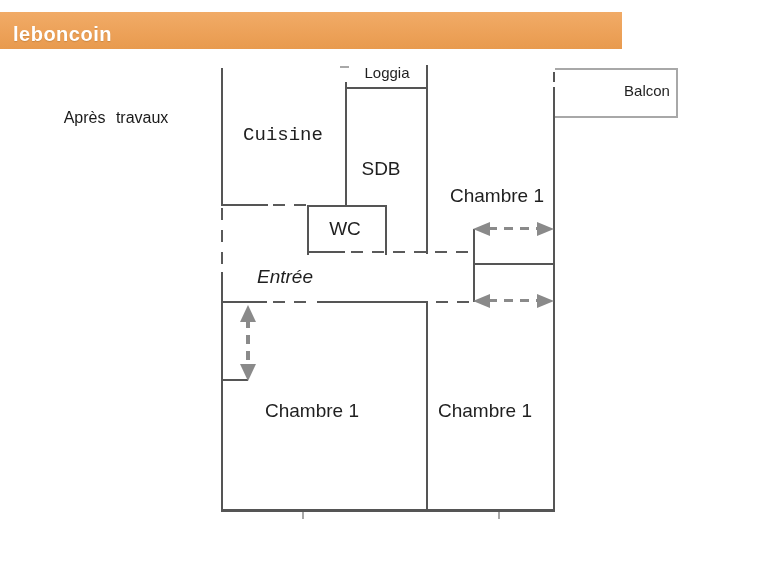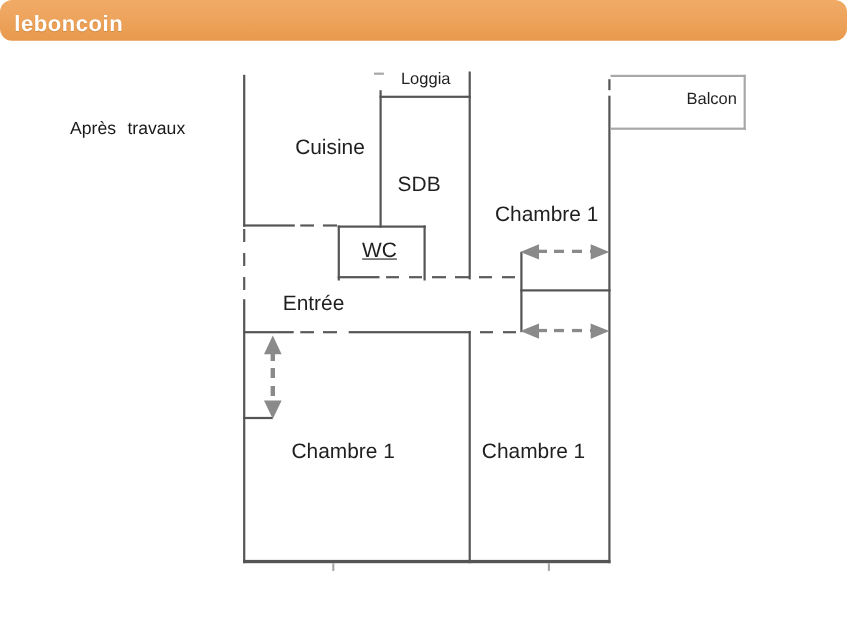--- a/index.html
+++ b/index.html
@@ -1,21 +1,21 @@
 <!DOCTYPE html>
 <html><head>
 <meta charset="utf-8">
 <style>
   html,body{margin:0;padding:0;background:#ffffff;}
   #screen{position:relative;width:779px;height:584px;background:#ffffff;overflow:hidden;
           font-family:"Liberation Sans",sans-serif;}
 
   
-  #topbar{position:absolute;left:0;top:0;width:770px;height:37px;
-          background:linear-gradient(180deg,#f1ab67 0%,#eca158 60%,#e89a4e 100%);border-radius:11px;}
+  #topbar{position:absolute;left:0;top:12px;width:622px;height:37px;
+          background:linear-gradient(180deg,#f1ab67 0%,#eca158 60%,#e89a4e 100%);}
   #logo{position:absolute;left:13px;top:11px;color:#ffffff;font-size:20px;font-weight:bold;
         letter-spacing:0.5px;text-shadow:0 1px 1px rgba(120,70,10,0.25);}
 
   
   .caption{position:absolute;transform:translate(-50%,-50%);font-size:16px;color:#1a1a1a;
            word-spacing:6px;white-space:nowrap;}
 
   
   .lbl{position:absolute;transform:translate(-50%,-50%);font-size:19px;color:#1f1f1f;
        white-space:nowrap;}
@@ -112,24 +112,24 @@
       <div class="headL"></div>
       <div class="shaft"></div>
       <div class="headR"></div>
     </div>
     <div class="arrowV" style="left:240px;top:305px;">
       <div class="headT"></div>
       <div class="shaft"></div>
       <div class="headB"></div>
     </div>
 
-    <div class="lbl" style="left:300px;top:135px;">Cuisine</div>
+    <div class="lbl" style="left:283px;top:135px;font-family:Liberation Mono, monospace;">Cuisine</div>
     <div class="lbl sm" style="left:387px;top:72px;text-align:center;">Loggia</div>
     <div class="lbl" style="left:381px;top:169px;">SDB</div>
-    <div class="lbl" style="left:345px;top:229px;text-decoration:underline;">WC</div>
-    <div class="lbl" style="left:285px;top:277px;">Entrée</div>
+    <div class="lbl" style="left:345px;top:229px;">WC</div>
+    <div class="lbl" style="left:285px;top:277px;font-style:italic;">Entrée</div>
     <div class="lbl" style="left:497px;top:148px;margin-top:48px;">Chambre 1</div>
     <div class="lbl" style="left:485px;top:411px;">Chambre 1</div>
     <div class="lbl" style="left:312px;top:411px;">Chambre 1</div>
     <div class="lbl sm" style="left:619px;top:90px;margin-left:28px;">Balcon</div>
 
   </div>
 </div>
 
 </body></html>

